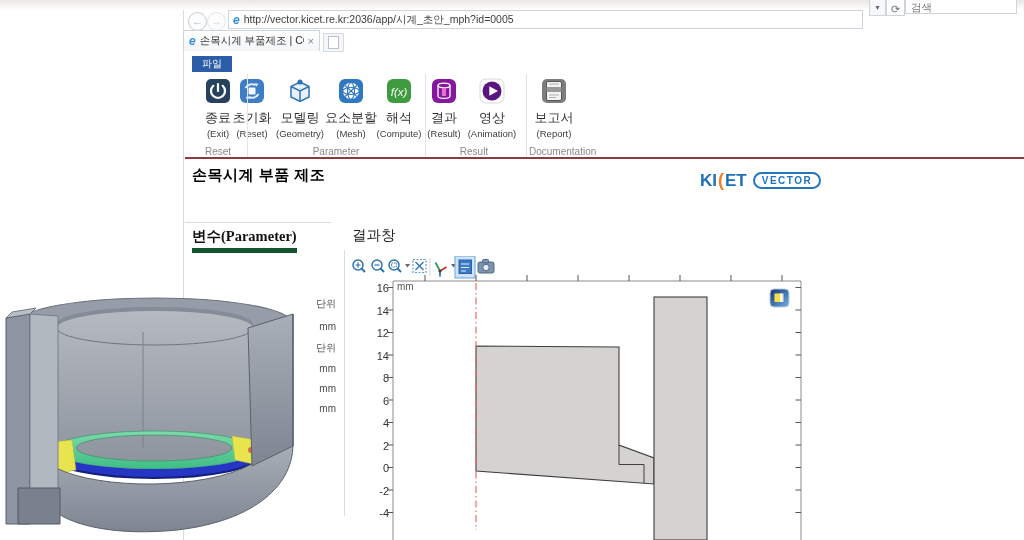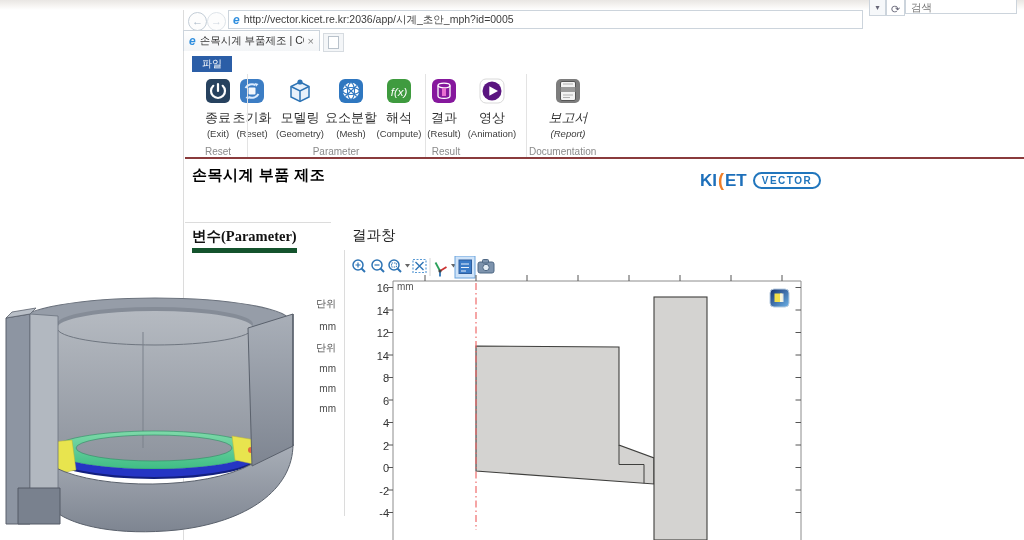--- a/index.html
+++ b/index.html
@@ -155,38 +155,38 @@
   <div class="rbtn" style="left:464px;">
     <svg width="30" height="30" viewBox="0 0 30 30">
       <rect x="3" y="3" width="24" height="24" rx="6" fill="#fff" stroke="#d9d9d9"></rect>
       <circle cx="15" cy="15" r="9.5" fill="#5a1580"></circle>
       <path d="M12.3 10.3 L21 15 L12.3 19.7 Z" fill="#fff"></path>
     </svg>
     <div class="klabel">영상</div>
     <div class="elabel">(Animation)</div>
   </div>
 
-  <div class="rbtn" style="left:540px;font-style:italic;">
+  <div class="rbtn" style="left:526px;">
     <svg width="30" height="30" viewBox="0 0 30 30">
       <rect x="3" y="3" width="24" height="24" rx="5" fill="#7d7d7d"></rect>
       <rect x="7.5" y="5.5" width="15" height="19" rx="1.5" fill="#f2f2f2" stroke="#555" stroke-width="1"></rect>
       <rect x="7.5" y="11" width="15" height="5" fill="#9a9a9a"></rect>
       <path d="M10 8 h10 M10 19 h10 M10 21.5 h7" stroke="#b0b0b0" stroke-width="1"></path>
     </svg>
     <div class="klabel">보고서</div>
     <div class="elabel">(Report)</div>
   </div>
 
   <div class="gsep" style="left:247px;"></div>
   <div class="gsep" style="left:425px;"></div>
   <div class="gsep" style="left:526px;"></div>
 
   <div class="glabel" style="left:188px;width:60px;">Reset</div>
   <div class="glabel" style="left:286px;width:100px;">Parameter</div>
-  <div class="glabel" style="left:406px;width:80px;">Result</div>
+  <div class="glabel" style="left:434px;width:80px;">Result</div>
   <div class="glabel" style="left:529px;width:90px;text-align:left;">Documentation</div>
   <div class="abs" id="ribbonline"></div>
 
   <div class="abs" id="pagetitle">손목시계 부품 제조</div>
   <div class="abs" id="logo">
     <span class="logo-b">KI</span>
       <span class="logo-c">(</span>
       <span class="logo-b">ET</span>
     <span id="vectorpill">VECTOR</span>
   </div>

